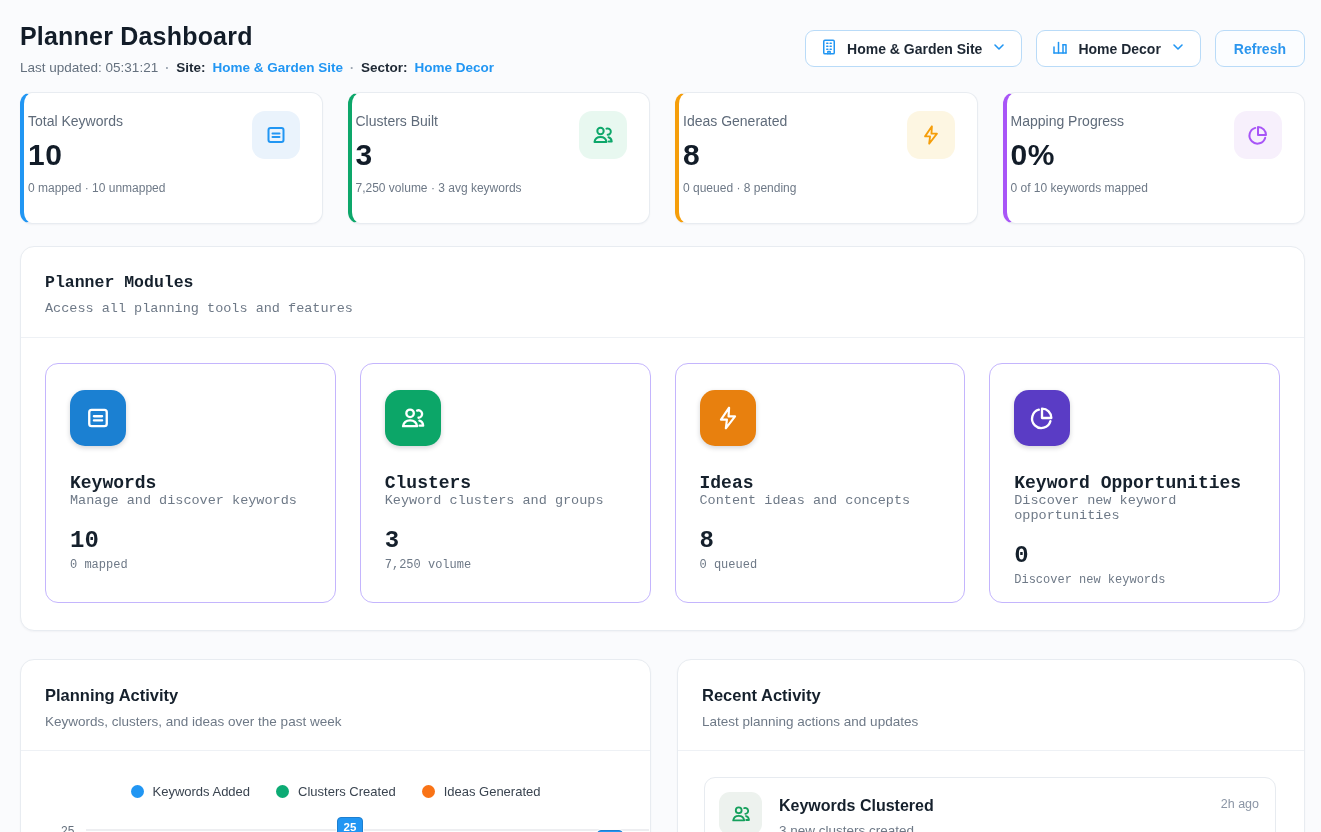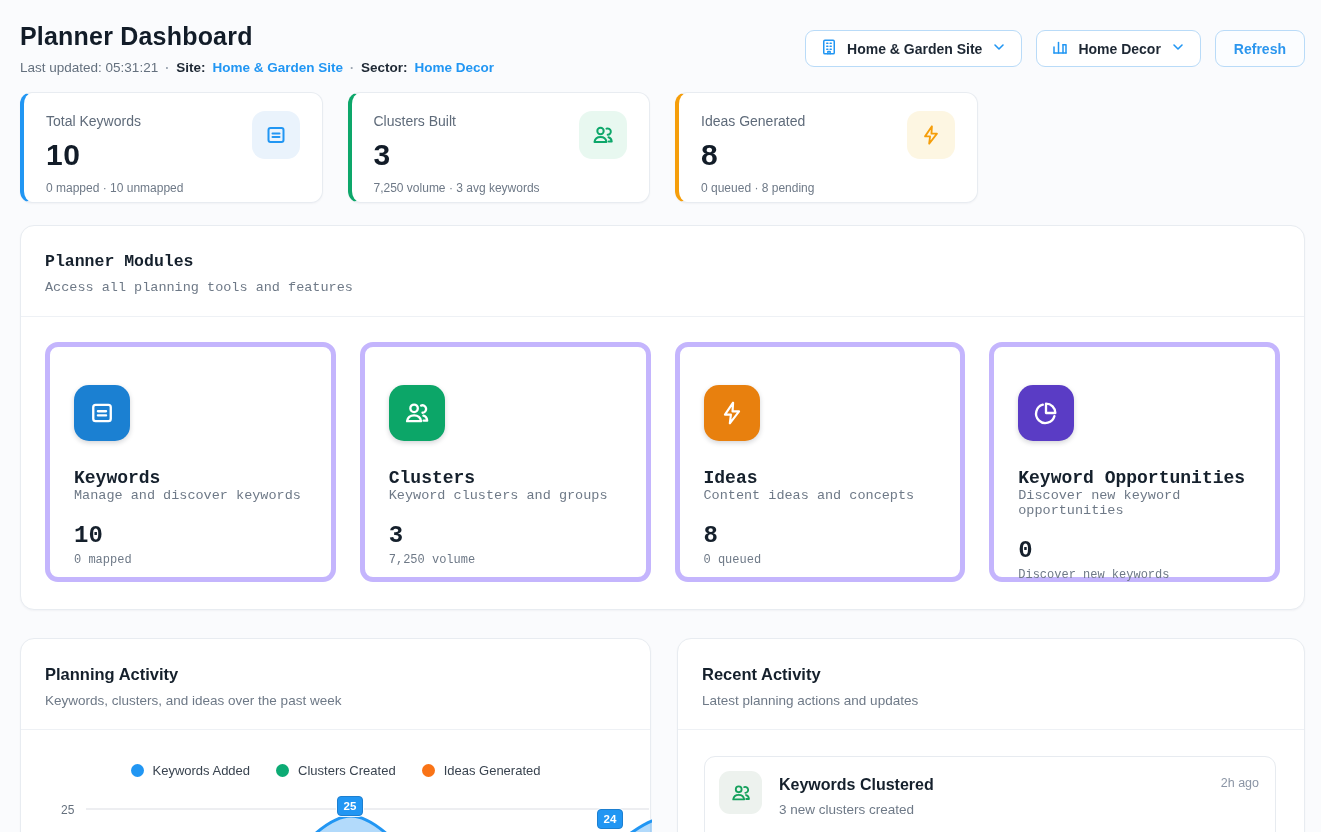--- a/index.html
+++ b/index.html
@@ -27,22 +27,22 @@
   .select-btn svg { flex:0 0 auto; }
   .refresh-btn {
     height:37px; padding:0 18px; background:#fbfdff; border:1px solid #b9dbf8;
     border-radius:9px; font-size:14px; font-weight:700; color:#2b96ee;
     font-family:inherit; cursor:pointer;
   }
 
   
   .stats-row { display:grid; grid-template-columns:repeat(4,1fr); gap:25px; margin-top:17px; }
   .stat-card {
-    position:relative; height:111px; background:#fff; border:1px solid #e8ecf1;
-    border-left:4px solid #2196f3; border-radius:12px; padding:20px 22px 0 22px;
+    position:relative; height:132px; background:#fff; border:1px solid #e8ecf1;
+    border-left:4px solid #2196f3; border-radius:12px; padding:20px 22px 0 4px;
     box-shadow:0 1px 2px rgba(16,24,40,.04);
   }
   .stat-label { font-size:14px; color:#5f6b7a; }
   .stat-value { font-size:30px; font-weight:700; color:#121c28; margin-top:9px; letter-spacing:.5px; }
   .stat-sub { font-size:12px; color:#6e7987; margin-top:9px; }
   .stat-icon-box {
     position:absolute; top:18px; right:22px; width:48px; height:48px;
     border-radius:13px; display:flex; align-items:center; justify-content:center;
   }
 
@@ -52,22 +52,22 @@
     box-shadow:0 1px 2px rgba(16,24,40,.04);
   }
   .panel-head { padding:26px 24px 0 24px; }
   .panel-title { font-size:16.5px; font-weight:700; color:#15202c; }
   .panel-sub { font-size:13.5px; color:#6e7987; margin-top:9px; }
   .panel-divider { border-top:1px solid #eef1f5; margin-top:21px; }
 
   .modules-panel { margin-top:22px; height:385px; overflow:hidden;font-family:Liberation Mono, monospace; }
   .modules-grid { display:grid; grid-template-columns:repeat(4,1fr); gap:24px; padding:25px 24px 0 24px; }
   .module-card {
-    height:240px; background:#fff; border:5px solid #c4b5fd; border-radius:13px;
-    padding:38px 24px 0 24px; cursor:pointer;
+    height:240px; background:#fff; border:1px solid #c4b5fd; border-radius:13px;
+    padding:26px 24px 0 24px; cursor:pointer;
   }
   .module-icon {
     width:56px; height:56px; border-radius:15px; color:#fff;
     display:flex; align-items:center; justify-content:center;
     box-shadow:0 2px 5px rgba(16,24,40,.18);
   }
   .module-title { font-size:18px; font-weight:700; color:#15202c; margin-top:27px; }
   .module-desc { font-size:13.5px; color:#6e7987; margin-top:0; }
   .module-stat { font-size:24px; font-weight:700; color:#15202c; margin-top:19px; }
   .module-sub { font-size:12px; color:#6e7987; margin-top:4px; }
@@ -197,20 +197,31 @@
       <div class="stat-label">Ideas Generated</div>
       <div class="stat-value">8</div>
       <div class="stat-sub">0 queued · 8 pending</div>
       <div class="stat-icon-box" style="background-color: rgb(253, 246, 226); color: rgb(245, 158, 11);">
         <svg width="22" height="22" viewBox="0 0 24 24" fill="none" stroke="currentColor" stroke-width="2" stroke-linecap="round" stroke-linejoin="round">
           <path d="M13 2.5 5.5 13.5H11L10 21.5 18.5 10.5H12.5Z"></path>
         </svg>
       </div>
     </div>
 
+    <div class="stat-card" style="border-left-color: rgb(168, 85, 247);">
+      <div class="stat-label">Mapping Progress</div>
+      <div class="stat-value">0%</div>
+      <div class="stat-sub">0 of 10 keywords mapped</div>
+      <div class="stat-icon-box" style="background-color: rgb(247, 240, 252); color: rgb(168, 85, 247);">
+        <svg width="24" height="24" viewBox="0 0 24 24" fill="none" stroke="currentColor" stroke-width="2" stroke-linecap="round" stroke-linejoin="round">
+          <path d="M19.2 14.7A8 8 0 1 1 9.3 4.9"></path>
+            <path d="M20 12a8 8 0 0 0-8-8v8z"></path>
+        </svg>
+      </div>
+    </div>
   </div>
 
   <div class="panel modules-panel">
     <div class="panel-head">
       <div class="panel-title">Planner Modules</div>
       <div class="panel-sub">Access all planning tools and features</div>
     </div>
     <div class="panel-divider"></div>
 
     <div class="modules-grid">

